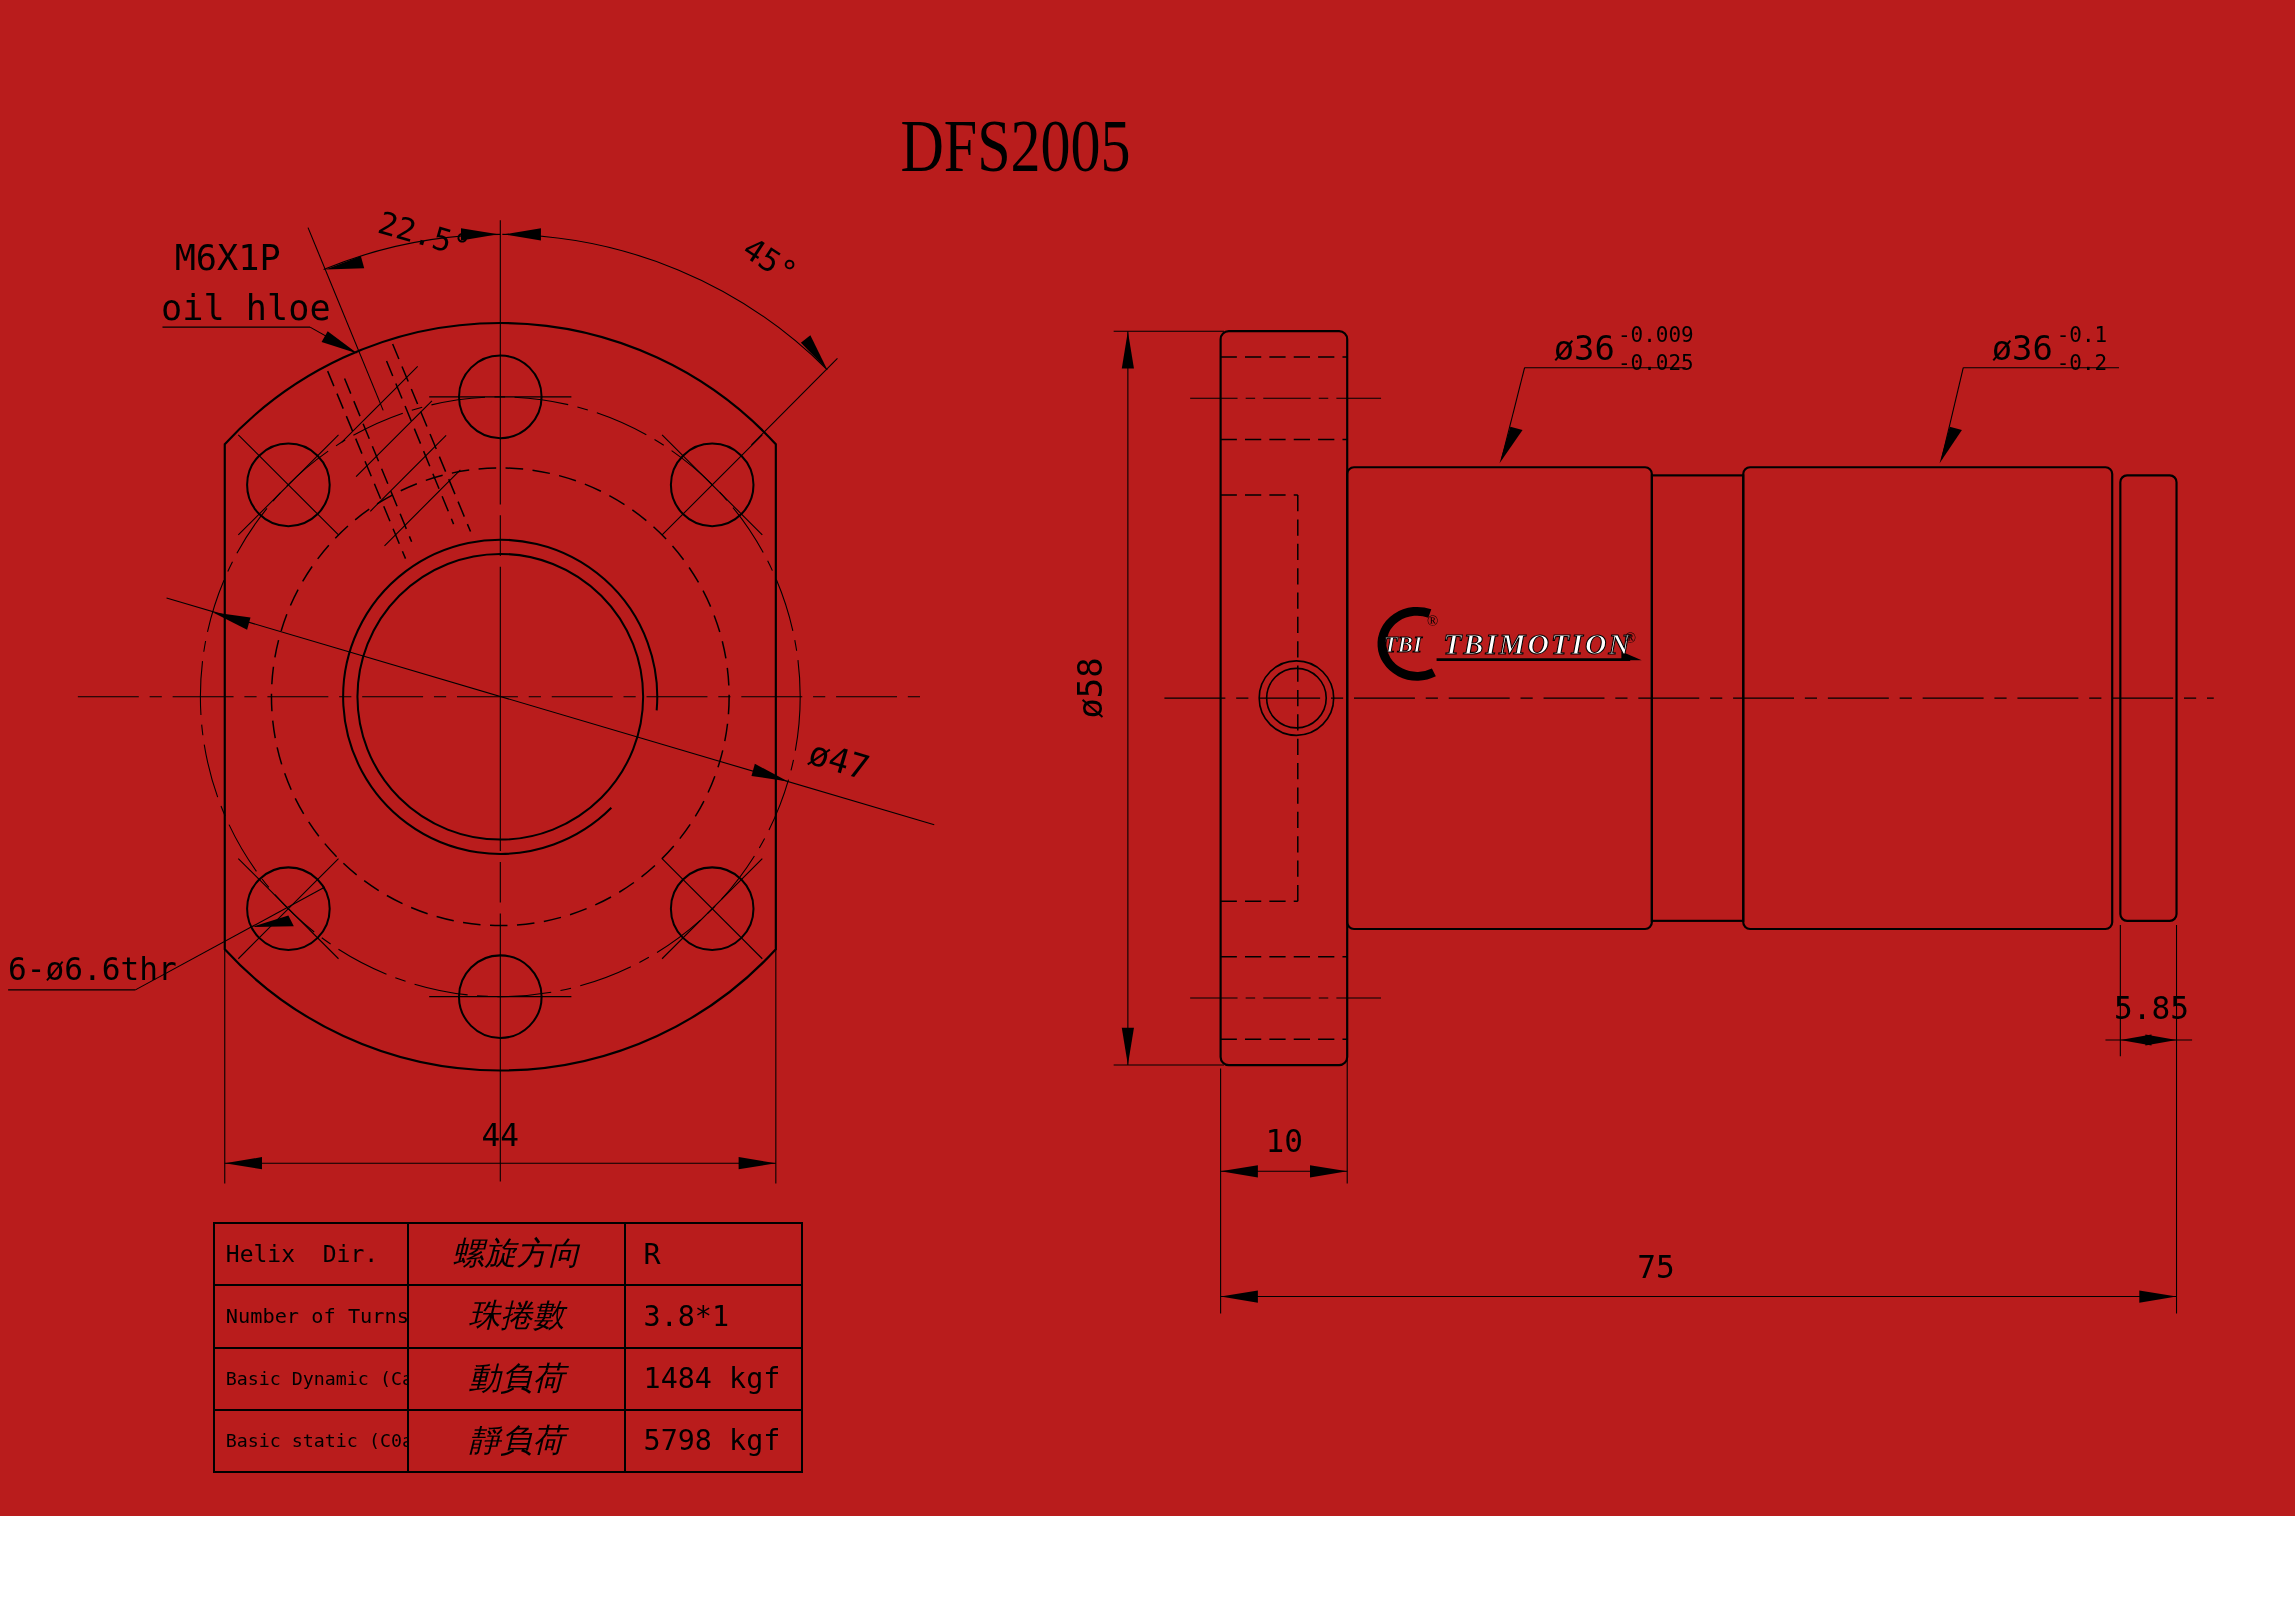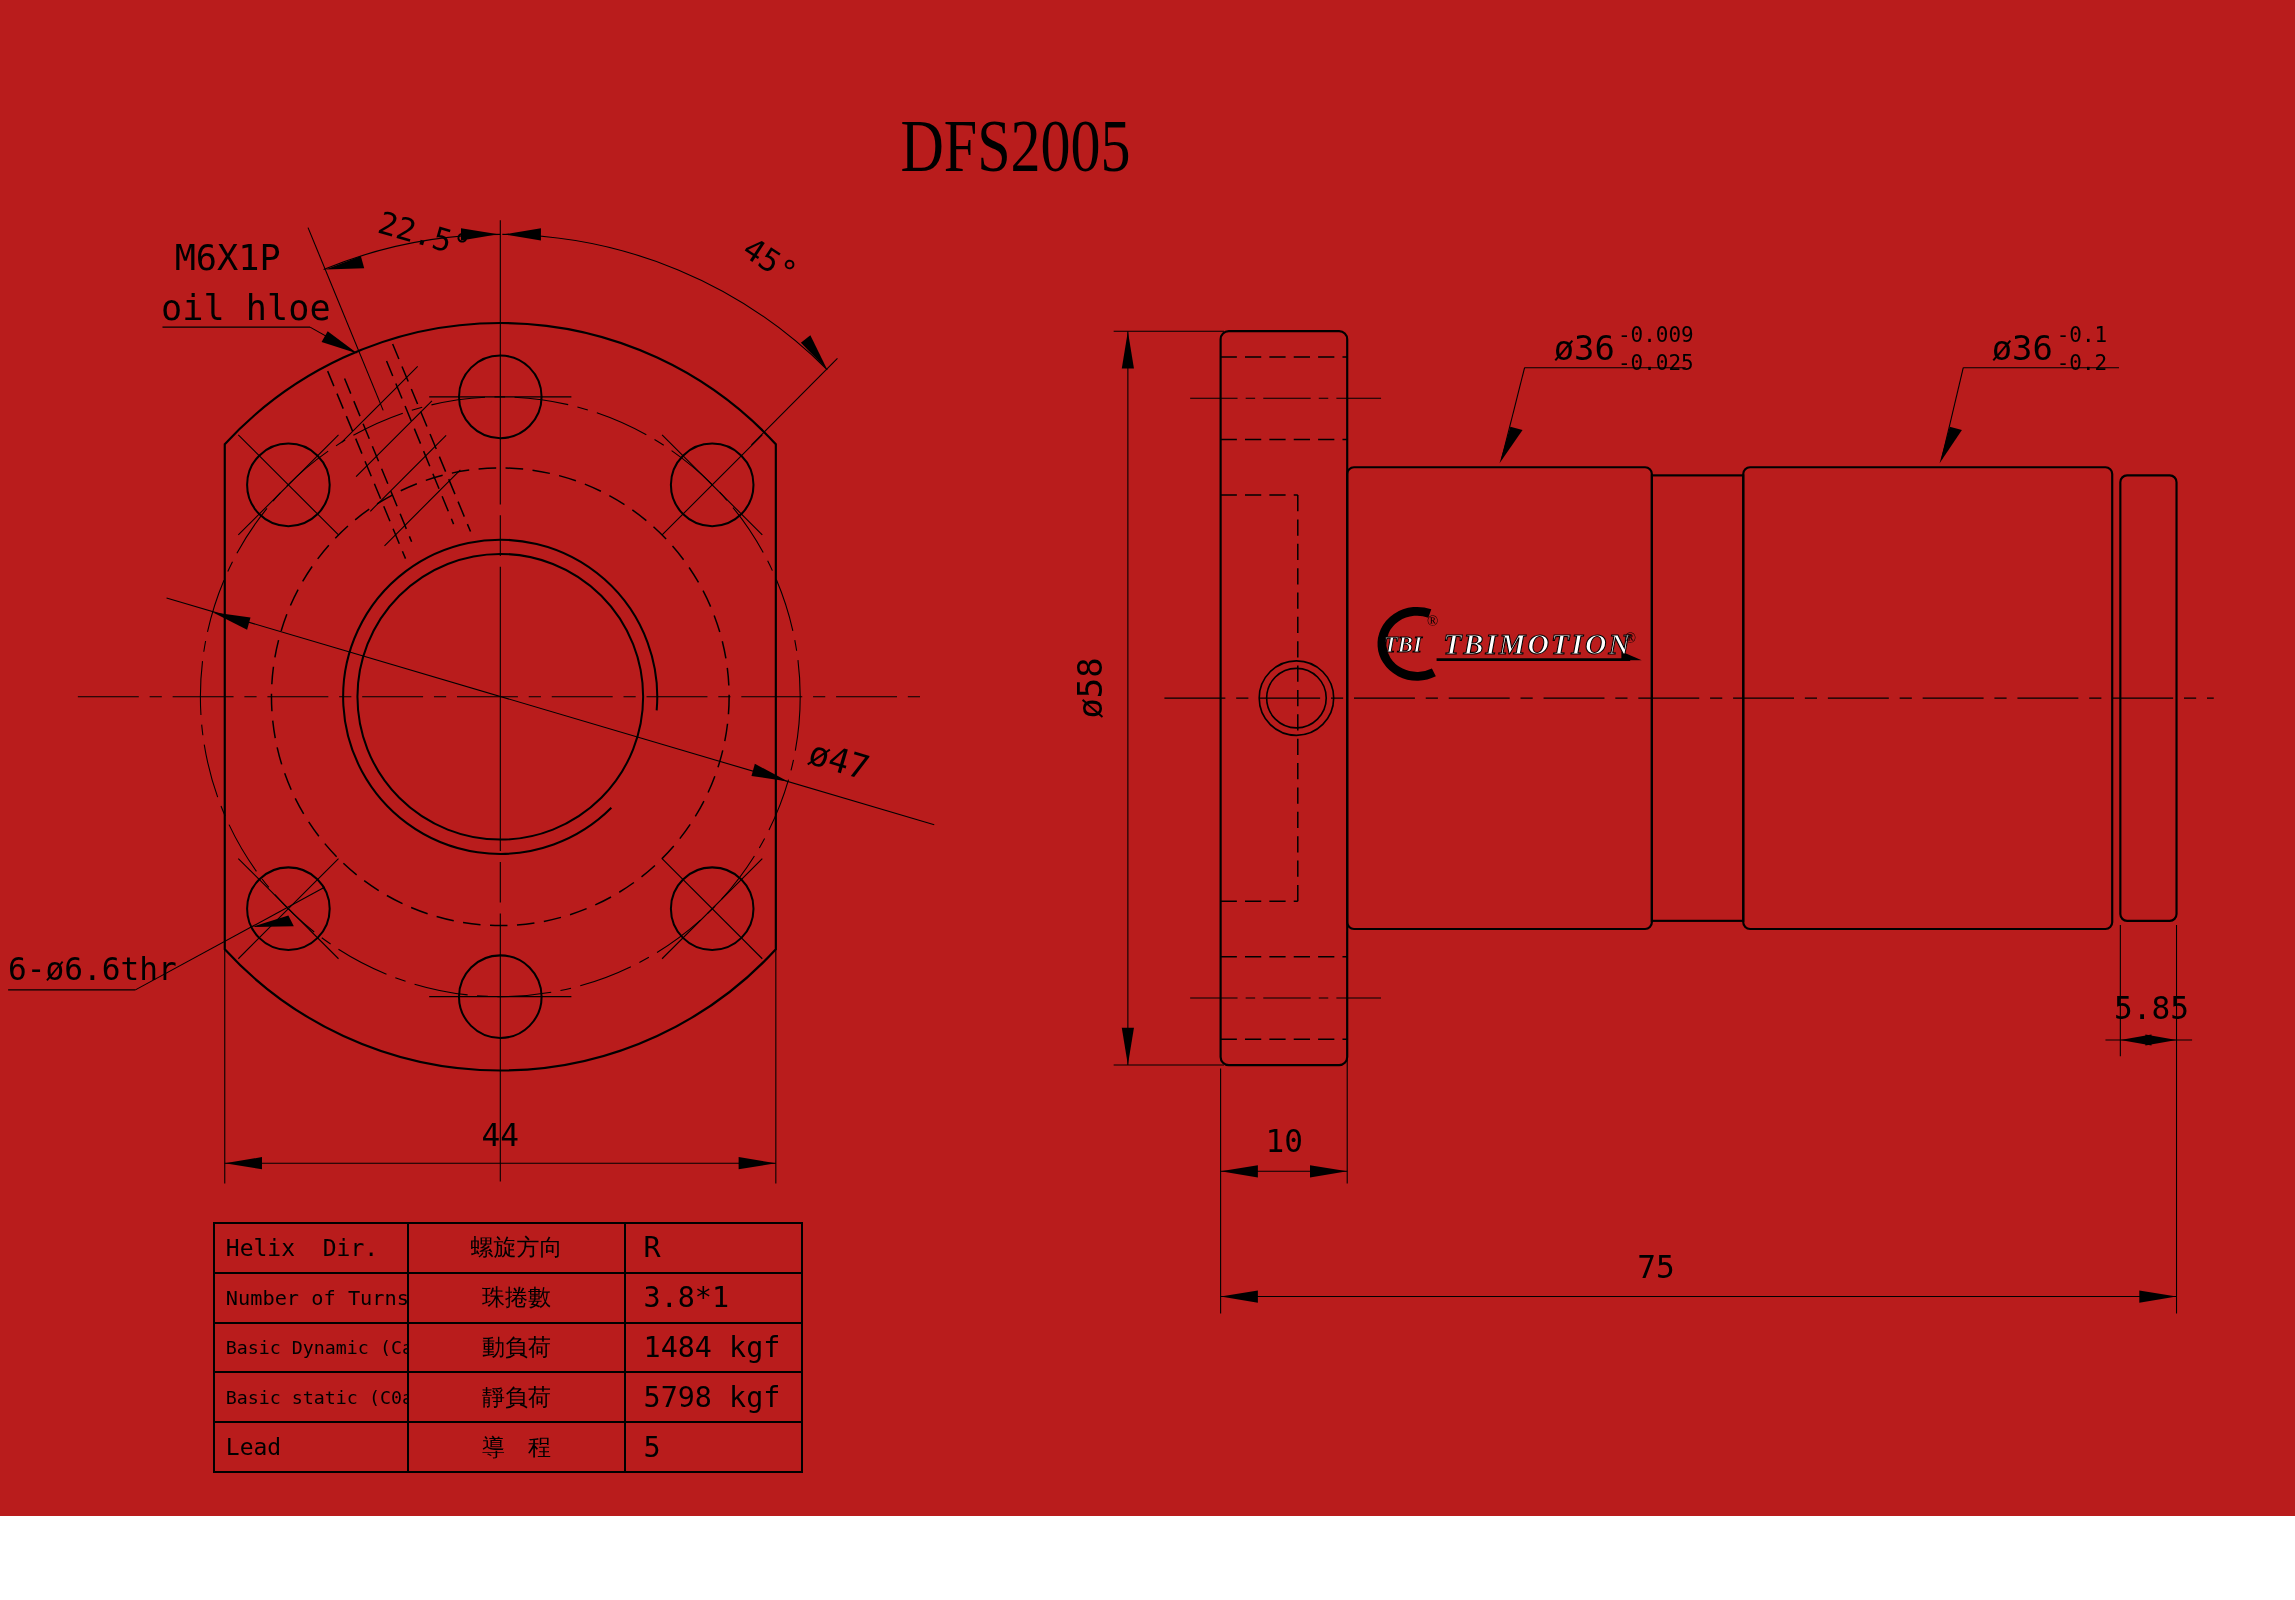--- a/index.html
+++ b/index.html
@@ -19,21 +19,21 @@
   .t-reg{font-size:22px;font-family:"Liberation Serif", serif;}
   
   .spec{position:absolute;left:213px;top:1222px;width:588px;height:251px;
         border-collapse:collapse;table-layout:fixed;}
   .spec td{border:2px solid #000;height:41px;padding:0 0 0 10.8px;vertical-align:middle;
            font-family:"DejaVu Sans Mono", monospace;overflow:hidden;white-space:pre;margin-left:28px;}
   .spec col.c1{width:194px;} .spec col.c2{width:217px;} .spec col.c3{width:177px;}
   .spec td.en{font-size:23px;}
   .spec tr.small td.en{font-size:18.3px;}
   .spec tr.mid td.en{font-size:20.3px;text-align:center;}
-  .spec td.zh{font-size:23px;text-align:center;padding:0;font-family:"Liberation Sans", sans-serif;}
+  .spec td.zh{font-size:32px;text-align:center;padding:0;font-family:"Liberation Sans", sans-serif;font-style:italic;}
   .spec td.val{font-size:28.4px;padding-left:17.6px;}
 </style>
 </head>
 <body>
 
 <div class="page">
 
 <svg width="2295" height="1600" viewBox="0 0 3390 2363">
 
   <text class="t-title" x="1330" y="252" textLength="340" lengthAdjust="spacingAndGlyphs">DFS2005</text>
@@ -249,22 +249,17 @@
       <tr class="small">
         <td class="en">Basic Dynamic (Ca)</td>
         <td class="zh">動負荷</td>
         <td class="val">1484 kgf</td>
       </tr>
       <tr class="small">
         <td class="en">Basic static (C0a)</td>
         <td class="zh">靜負荷</td>
         <td class="val">5798 kgf</td>
       </tr>
-      <tr>
-        <td class="en">Lead</td>
-        <td class="zh">導　程</td>
-        <td class="val">5</td>
-      </tr>
     </tbody>
   </table>
 
 </div>
 
 
 </body></html>

